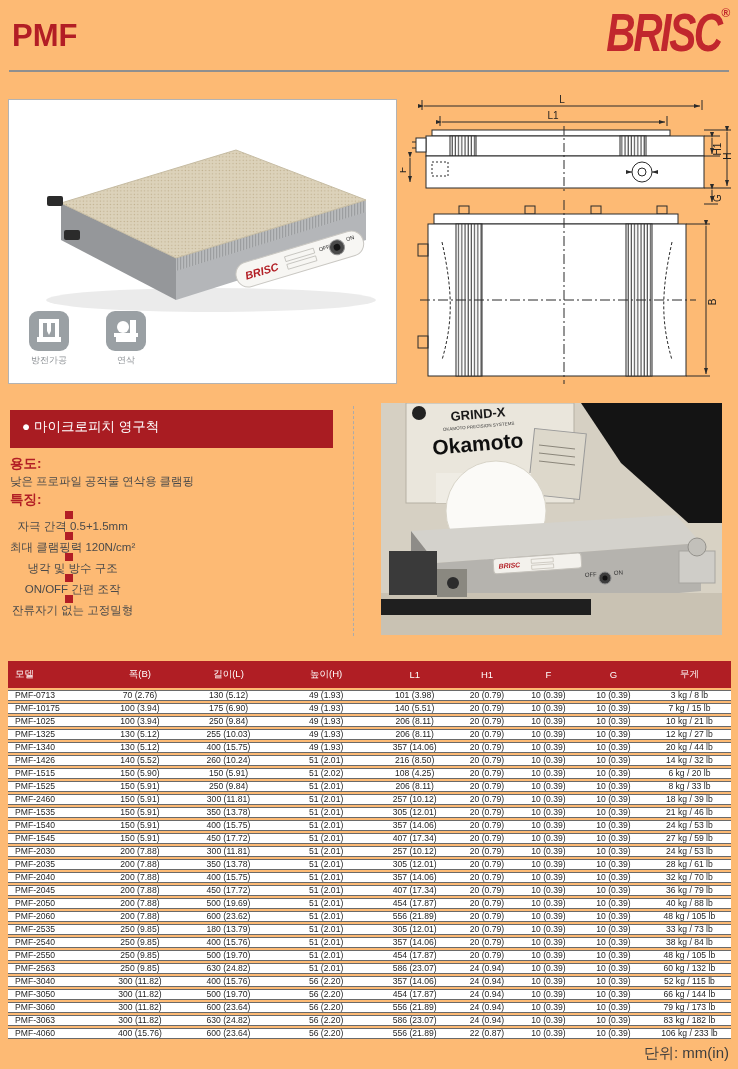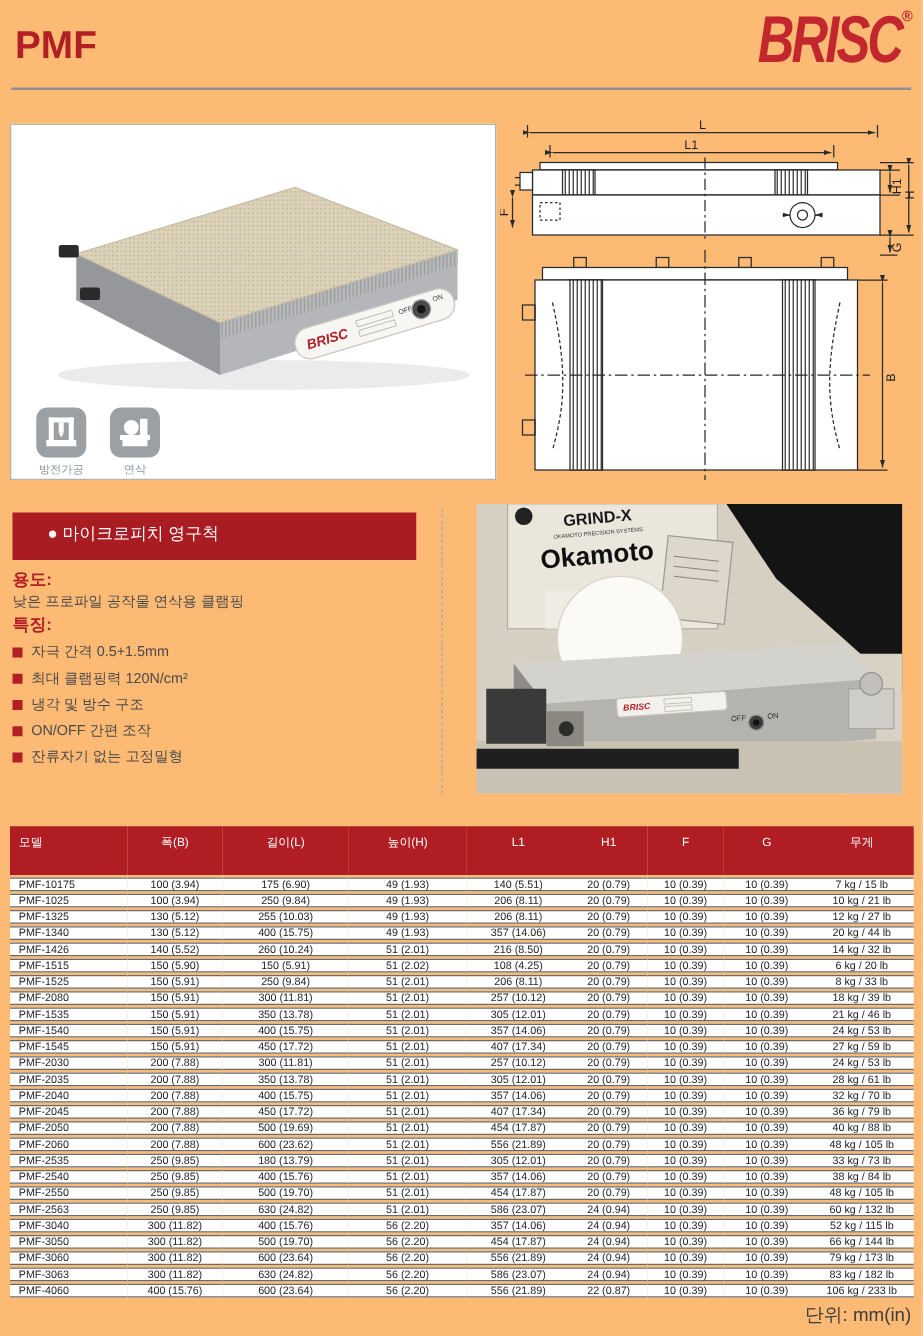--- a/index.html
+++ b/index.html
@@ -13,42 +13,42 @@
   
   .page-title{position:absolute;left:12px;top:18px;font-size:31px;font-weight:bold;color:var(--brand-red);letter-spacing:0px;}
   .brand-logo{position:absolute;right:8px;top:2px;color:#c1272d;white-space:nowrap;font-style:italic;}
   .brand-word{display:inline-block;font-size:52px;font-weight:bold;letter-spacing:-3px;transform:scale(.78,1.02);transform-origin:right top;}
   .brand-reg{font-size:12px;font-weight:bold;vertical-align:top;position:relative;top:4px;}
   .head-rule{position:absolute;left:9px;right:9px;top:70px;height:2px;background:var(--line-gray);}
 
   
   .product-frame{position:absolute;left:8px;top:99px;width:389px;height:285px;border:1px solid #b3b3b3;background:#fff;}
   .chuck-svg{position:absolute;left:12px;top:8px;}
-  .icons-row{position:absolute;left:14px;bottom:1px;display:flex;gap:7px;}
+  .icons-row{position:absolute;left:14px;bottom:16px;display:flex;gap:25px;}
   .proc-icon{width:52px;text-align:center;}
   .proc-icon .tile{width:40px;height:40px;margin:0 auto;background:#9aa0a4;border-radius:9px;display:flex;align-items:center;justify-content:center;}
   .proc-icon .cap{font-size:9px;color:#8f9397;margin-top:3px;white-space:nowrap;}
   .drawing-wrap{position:absolute;left:400px;top:92px;width:334px;height:298px;}
 
   
-  .banner{position:absolute;left:10px;top:410px;width:323px;height:38px;background:var(--banner-red);color:#fff;font-size:13.5px;padding:8px 0 0 28px;}
+  .banner{position:absolute;left:10px;top:410px;width:323px;height:38px;background:var(--banner-red);color:#fff;font-size:13.5px;padding:8px 0 0 12px;}
   .usage-label,.features-label{position:absolute;left:10px;color:var(--brand-red);font-size:13.5px;font-weight:bold;}
   .usage-label{top:455px;}
-  .usage-text{position:absolute;left:10px;top:474px;font-size:11.5px;color:#4a4a4a;}
+  .usage-text{position:absolute;left:10px;top:474px;font-size:11.5px;color:#4a4a4a;font-family:Liberation Serif, serif;}
   .features-label{top:491px;}
   .features-list{position:absolute;left:10px;top:511px;list-style:none;}
-  .features-list li{display:flex;align-items:center;font-size:11.5px;color:#4a4a4a;height:21px;}
+  .features-list li{display:flex;align-items:center;font-size:11.5px;color:#4a4a4a;height:21px;flex-direction:column;}
   .fbullet{width:8px;height:8px;background:var(--brand-red);display:inline-block;margin-right:7px;flex:0 0 auto;}
   .vsep{position:absolute;left:353px;top:406px;height:230px;border-left:1px dashed #ababab;}
   .app-photo{position:absolute;left:381px;top:403px;width:341px;height:232px;overflow:hidden;}
 
   
   .table-wrap{position:absolute;left:8px;top:659px;width:723px;}
   table.spec{width:100%;border-collapse:separate;border-spacing:0 2px;table-layout:fixed;}
-  table.spec th{background:var(--table-header-red);color:#fff;font-weight:normal;font-size:9.5px;padding:7px 0 19px 0;text-align:center;}
+  table.spec th{background:var(--table-header-red);color:#fff;font-weight:normal;font-size:9.5px;padding:7px 0 7px 0;text-align:center;}
   table.spec th:first-child{text-align:left;padding-left:7px;}
   table.spec td{font-size:8.6px;line-height:9px;color:#1f1f1f;text-align:center;padding:0;
     border-top:1px solid #6a6a6a;border-bottom:1px solid #6a6a6a;background:#fff;}
   table.spec td:first-child{text-align:left;padding-left:7px;}
   col.c-model{width:13%}col.c-b{width:10.5%}col.c-l{width:14%}col.c-h{width:13%}
   col.c-l1{width:11.5%}col.c-h1{width:8.5%}col.c-f{width:8.5%}col.c-g{width:9.5%}col.c-w{width:11.5%}
   .unit-note{text-align:right;font-size:15px;color:#3d3d3d;margin-top:3px;padding-right:2px;}
 
   svg text{font-family:"Liberation Sans","DejaVu Sans",sans-serif;}
 </style>
@@ -288,20 +288,31 @@
             <th>높이(H)</th>
             <th>L1</th>
             <th>H1</th>
             <th>F</th>
             <th>G</th>
             <th>무게</th>
           </tr>
         </thead>
       <tbody>
           <tr>
+            <td>PMF-0713</td>
+            <td>70 (2.76)</td>
+            <td>130 (5.12)</td>
+            <td>49 (1.93)</td>
+            <td>101 (3.98)</td>
+            <td>20 (0.79)</td>
+            <td>10 (0.39)</td>
+            <td>10 (0.39)</td>
+            <td>3 kg / 8 lb</td>
+          </tr>
+          <tr>
             <td>PMF-10175</td>
             <td>100 (3.94)</td>
             <td>175 (6.90)</td>
             <td>49 (1.93)</td>
             <td>140 (5.51)</td>
             <td>20 (0.79)</td>
             <td>10 (0.39)</td>
             <td>10 (0.39)</td>
             <td>7 kg / 15 lb</td>
           </tr>
@@ -365,21 +376,21 @@
             <td>150 (5.91)</td>
             <td>250 (9.84)</td>
             <td>51 (2.01)</td>
             <td>206 (8.11)</td>
             <td>20 (0.79)</td>
             <td>10 (0.39)</td>
             <td>10 (0.39)</td>
             <td>8 kg / 33 lb</td>
           </tr>
           <tr>
-            <td>PMF-2080</td>
+            <td>PMF-2460</td>
             <td>150 (5.91)</td>
             <td>300 (11.81)</td>
             <td>51 (2.01)</td>
             <td>257 (10.12)</td>
             <td>20 (0.79)</td>
             <td>10 (0.39)</td>
             <td>10 (0.39)</td>
             <td>18 kg / 39 lb</td>
           </tr>
           <tr>

